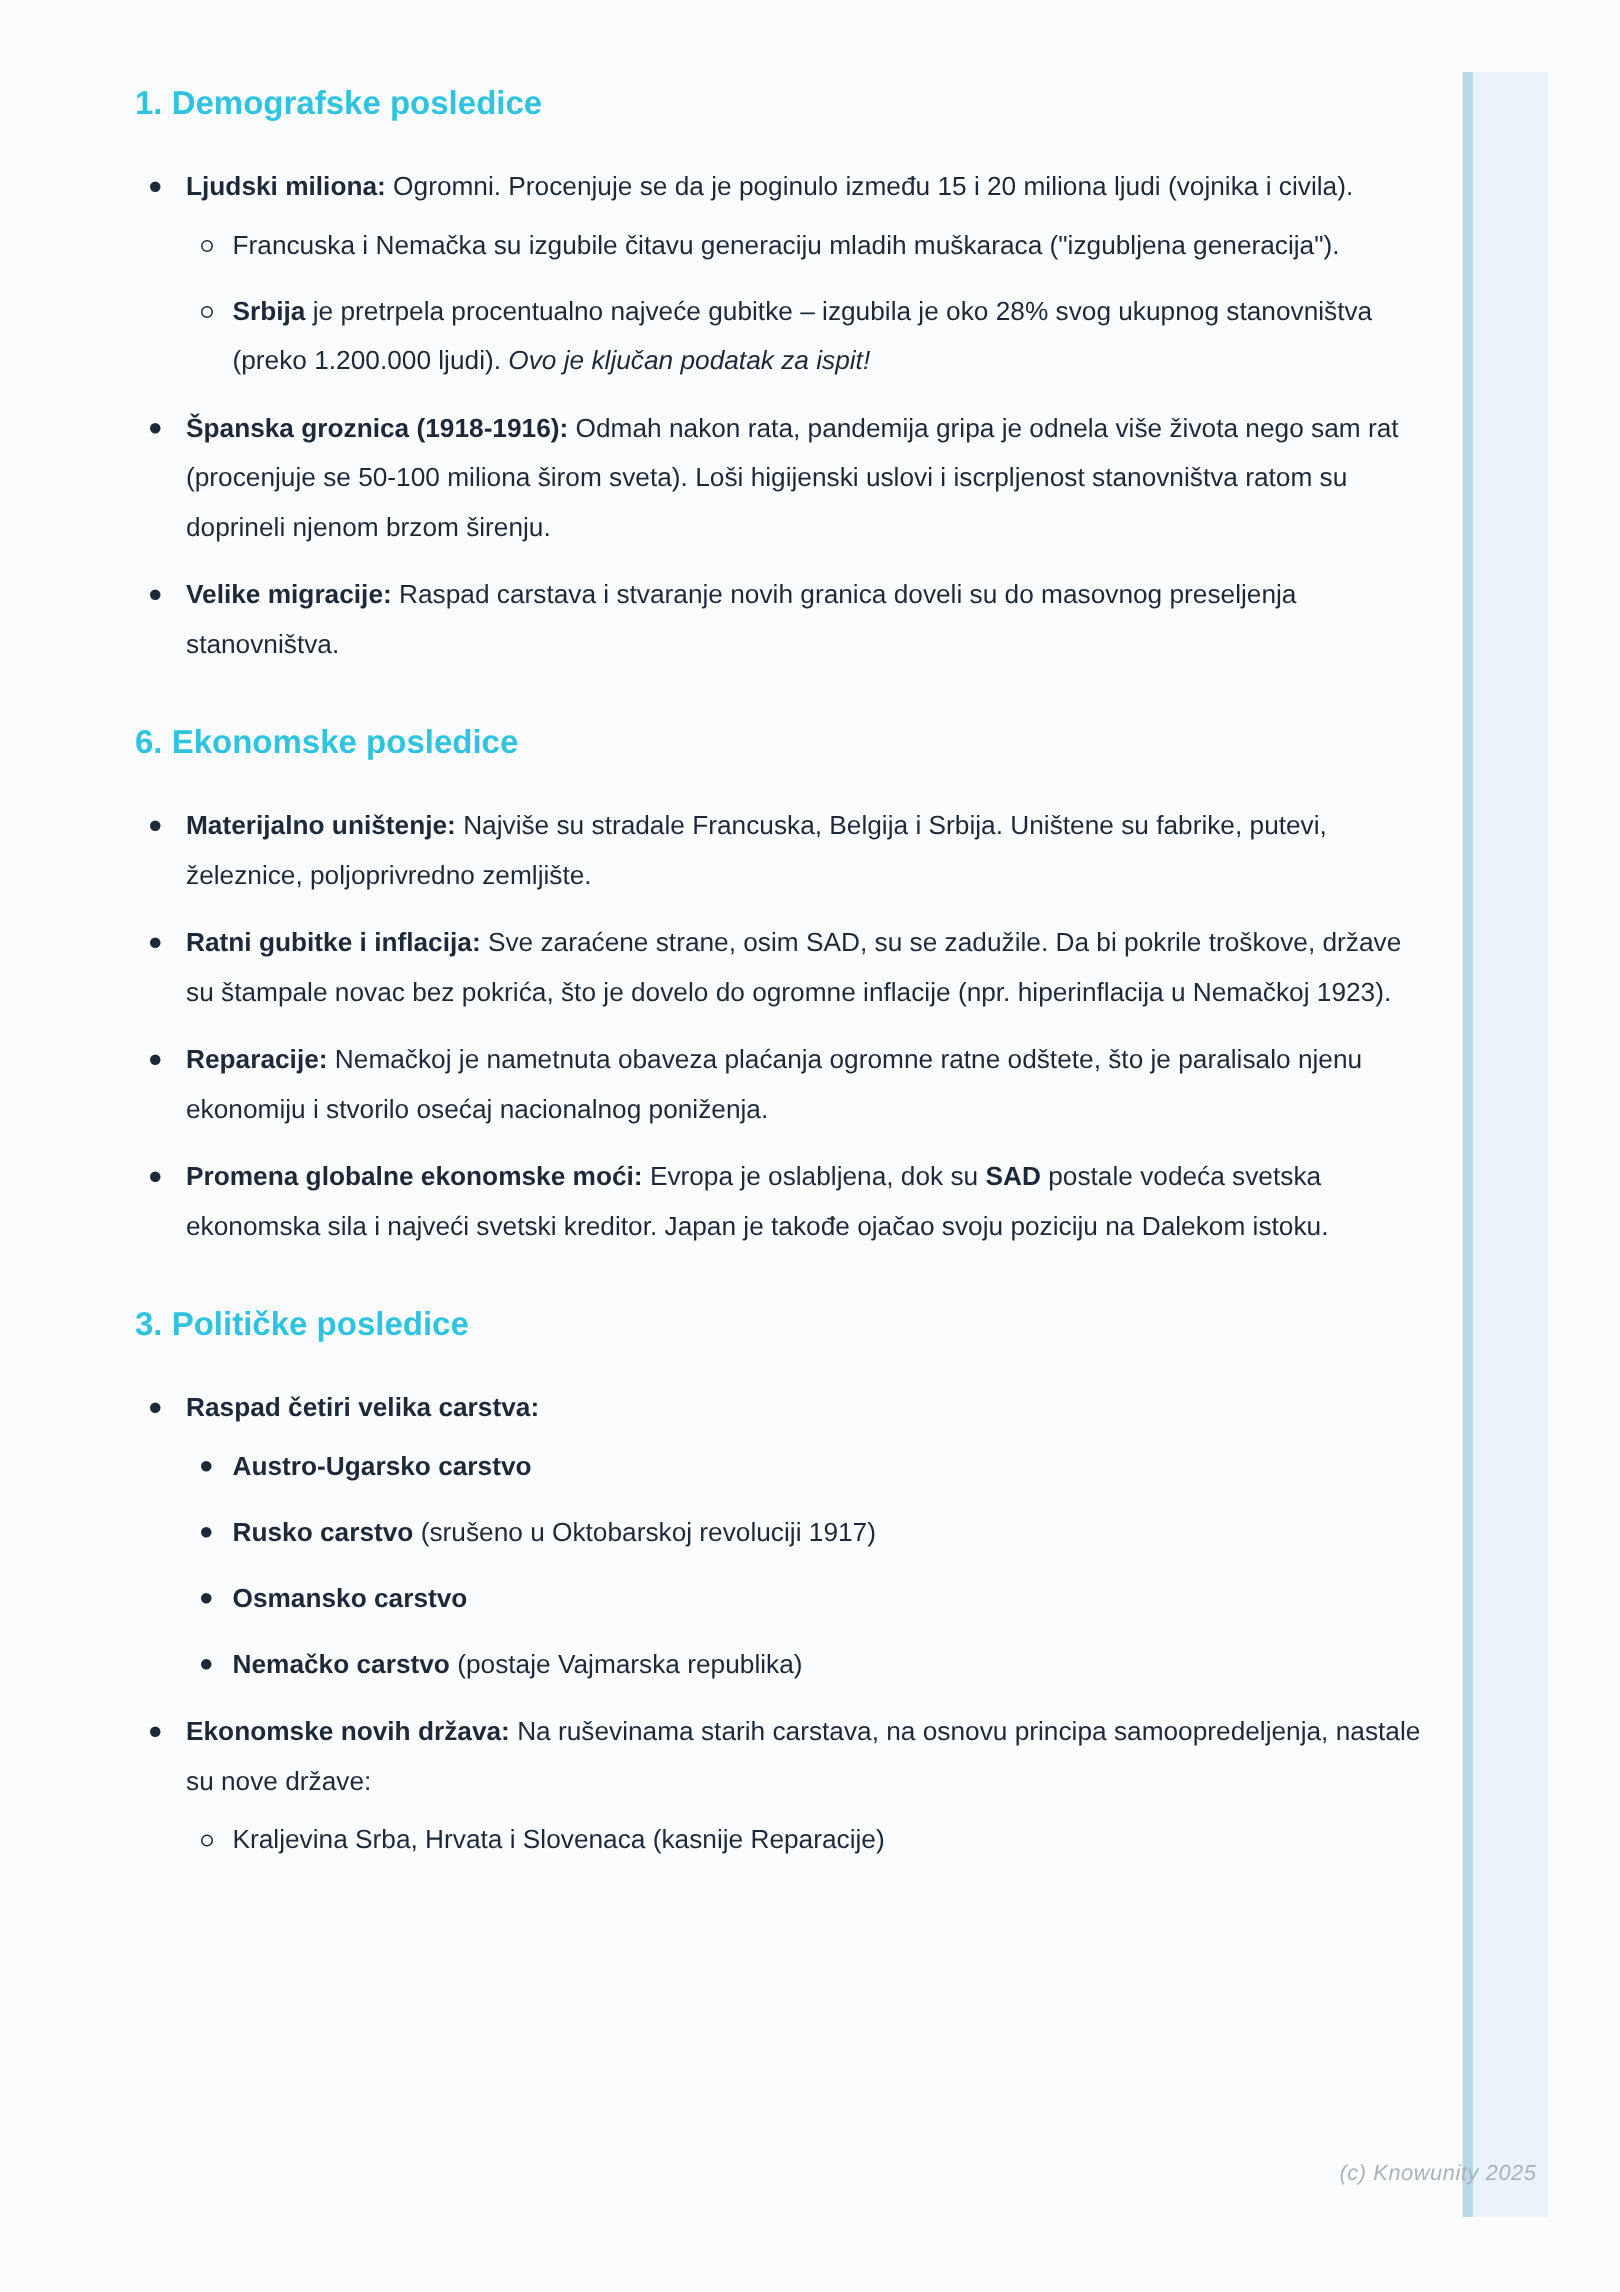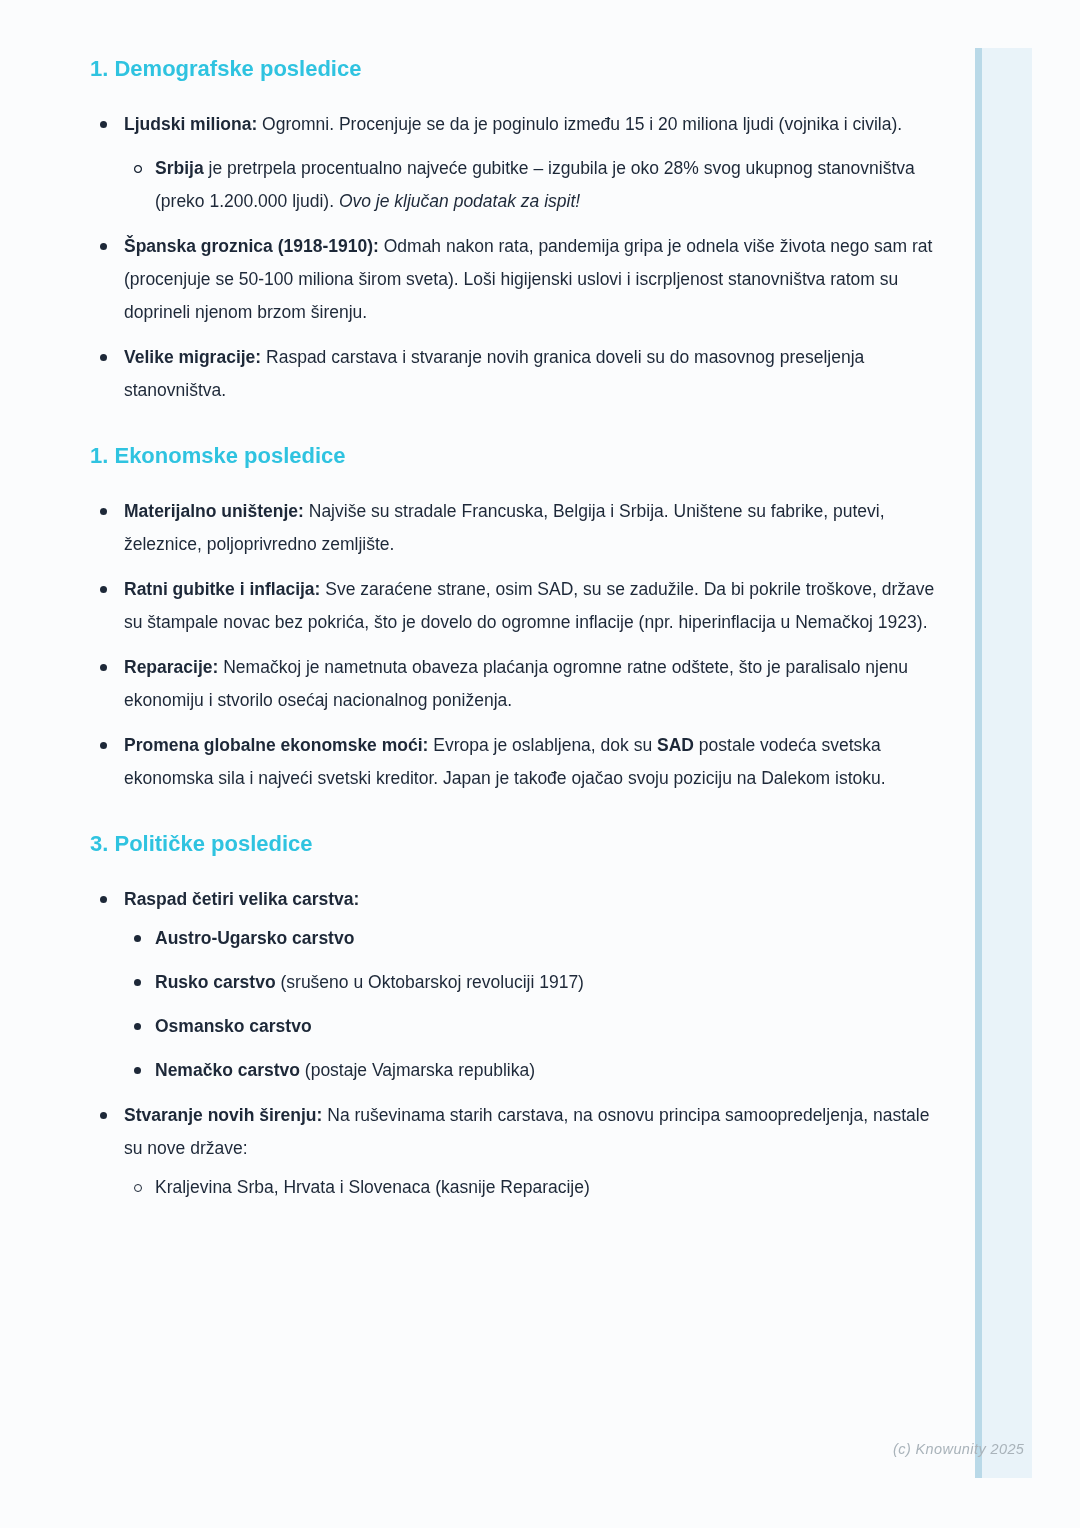--- a/index.html
+++ b/index.html
@@ -97,38 +97,39 @@
   <div class="content">
 
     <h2 class="section-heading">1. Demografske posledice</h2>
     <ul class="top-list">
       <li>
         <span class="dot"></span>
         <span class="b">Ljudski miliona:</span><span> Ogromni. Procenjuje se da je poginulo između 15 i 20 miliona ljudi (vojnika i civila).</span>
         <ul class="sub-list">
           <li>
             <span class="odot"></span>
+            <span>Francuska i Nemačka su izgubile čitavu generaciju mladih muškaraca ("izgubljena generacija").</span>
           </li>
           <li>
             <span class="odot"></span>
             <span class="b">Srbija</span><span> je pretrpela procentualno najveće gubitke – izgubila je oko 28% svog ukupnog stanovništva (preko 1.200.000 ljudi). </span><span class="i">Ovo je ključan podatak za ispit!</span>
           </li>
         </ul>
       </li>
       <li>
         <span class="dot"></span>
-        <span class="b">Španska groznica (1918-1910):</span><span> Odmah nakon rata, pandemija gripa je odnela više života nego sam rat (procenjuje se 50-100 miliona širom sveta). Loši higijenski uslovi i iscrpljenost stanovništva ratom su doprineli njenom brzom širenju.</span>
+        <span class="b">Španska groznica (1918-1916):</span><span> Odmah nakon rata, pandemija gripa je odnela više života nego sam rat (procenjuje se 50-100 miliona širom sveta). Loši higijenski uslovi i iscrpljenost stanovništva ratom su doprineli njenom brzom širenju.</span>
       </li>
       <li>
         <span class="dot"></span>
         <span class="b">Velike migracije:</span><span> Raspad carstava i stvaranje novih granica doveli su do masovnog preseljenja stanovništva.</span>
       </li>
     </ul>
 
-    <h2 class="section-heading">1. Ekonomske posledice</h2>
+    <h2 class="section-heading">6. Ekonomske posledice</h2>
     <ul class="top-list">
       <li>
         <span class="dot"></span>
         <span class="b">Materijalno uništenje:</span><span> Najviše su stradale Francuska, Belgija i Srbija. Uništene su fabrike, putevi, železnice, poljoprivredno zemljište.</span>
       </li>
       <li>
         <span class="dot"></span>
         <span class="b">Ratni gubitke i inflacija:</span><span> Sve zaraćene strane, osim SAD, su se zadužile. Da bi pokrile troškove, države su štampale novac bez pokrića, što je dovelo do ogromne inflacije (npr. hiperinflacija u Nemačkoj 1923).</span>
       </li>
       <li>
@@ -160,21 +161,21 @@
             <span class="b">Osmansko carstvo</span>
           </li>
           <li>
             <span class="dot"></span>
             <span class="b">Nemačko carstvo</span><span> (postaje Vajmarska republika)</span>
           </li>
         </ul>
       </li>
       <li>
         <span class="dot"></span>
-        <span class="b">Stvaranje novih širenju:</span><span> Na ruševinama starih carstava, na osnovu principa samoopredeljenja, nastale su nove države:</span>
+        <span class="b">Ekonomske novih država:</span><span> Na ruševinama starih carstava, na osnovu principa samoopredeljenja, nastale su nove države:</span>
         <ul class="sub-list">
           <li>
             <span class="odot"></span>
             <span>Kraljevina Srba, Hrvata i Slovenaca (kasnije Reparacije)</span>
           </li>
         </ul>
       </li>
     </ul>
 
   </div>

